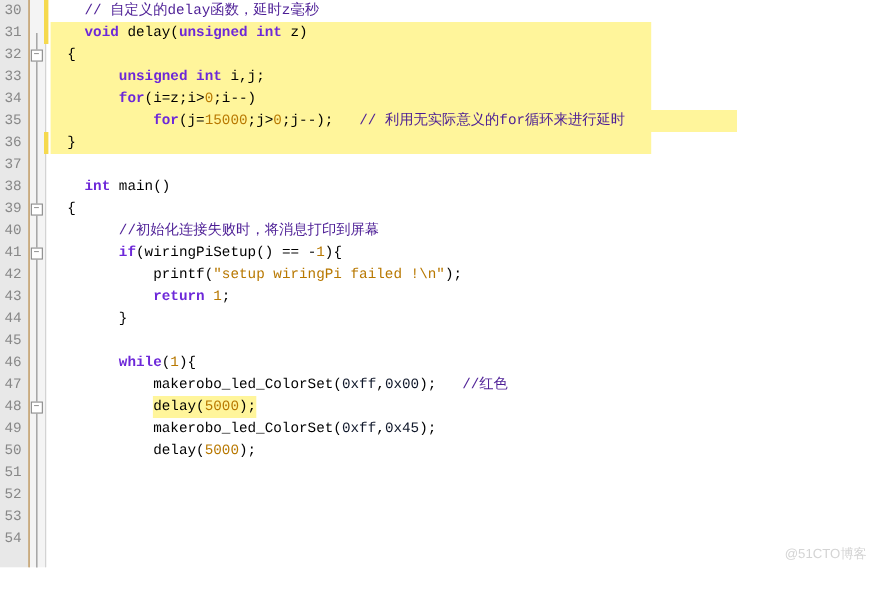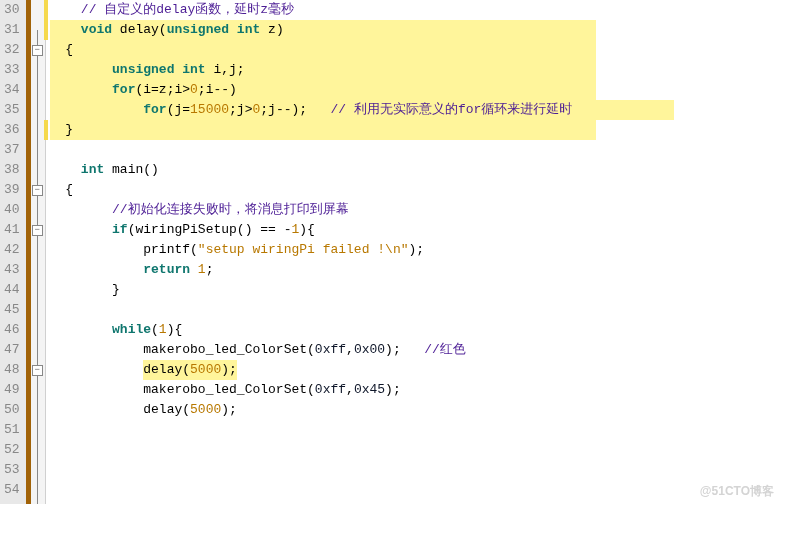--- a/index.html
+++ b/index.html
@@ -10,23 +10,23 @@
     color: #000;
   }
   .editor {
     display: flex;
     position: relative;
   }
   .gutter {
     background: #e8e8e8;
     color: #888;
     text-align: right;
-    padding: 0 6px 4px 4px;
+    padding: 0 6px 16px 4px;
     user-select: none;
-    border-right: 5px solid #a16207;
+    border-right: 1px solid #a16207;
   }
   .gutter div {
     height: 20px;
     line-height: 20px;
   }
   .fold {
     width: 14px;
     background: #f4f4f4;
     border-right: 1px solid #d0d0d0;
     position: relative;
@@ -66,33 +66,32 @@
     left: -2px;
     top: 0;
     bottom: 0;
     width: 4px;
     background: #f5d94e;
   }
   .hl {
     background: #fff59b;
     display: inline-block;
   }
-  .kw { color: #0f766e; font-weight: bold; }
+  .kw { color: #6d28d9; font-weight: bold; }
   .cm { color: #4c1d95; }
   .str { color: #b87800; }
   .num { color: #b87800; }
   .hex { color: #0f172a; }
   .watermark {
     position: absolute;
-    right: 24px;
+    right: 10px;
     bottom: 4px;
     color: #d4d4d4;
     font-size: 12px;
     font-family: sans-serif;
-    font-weight: bold;
   }
 </style>
 </head>
 <body>
 
 <div class="editor">
   <div class="gutter" id="gutter">
       <div>30</div>
       <div>31</div>
       <div>32</div>

